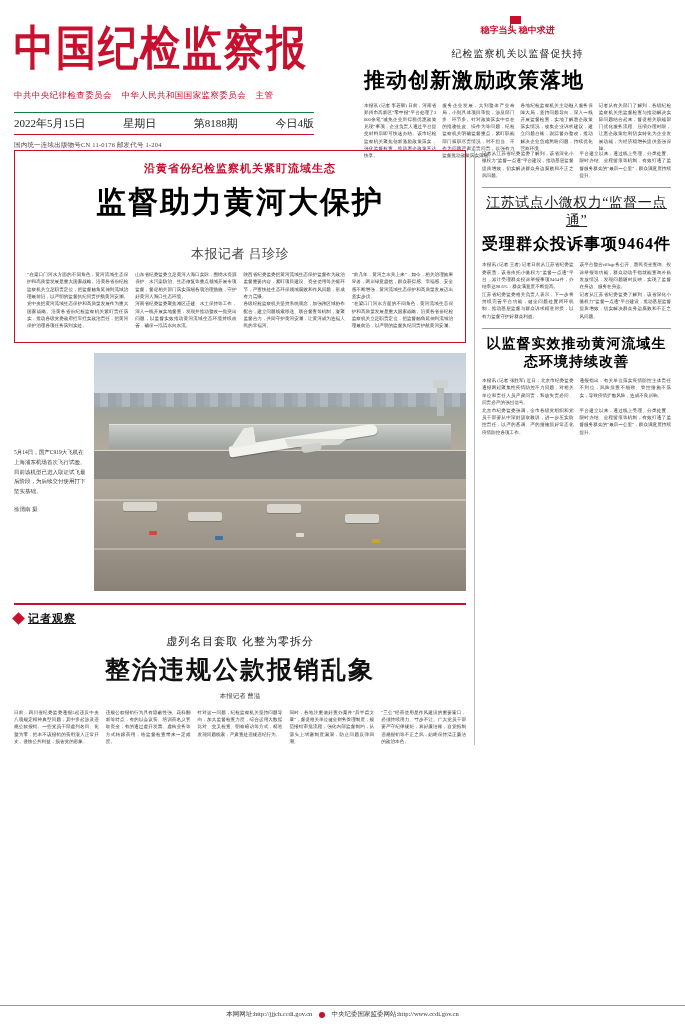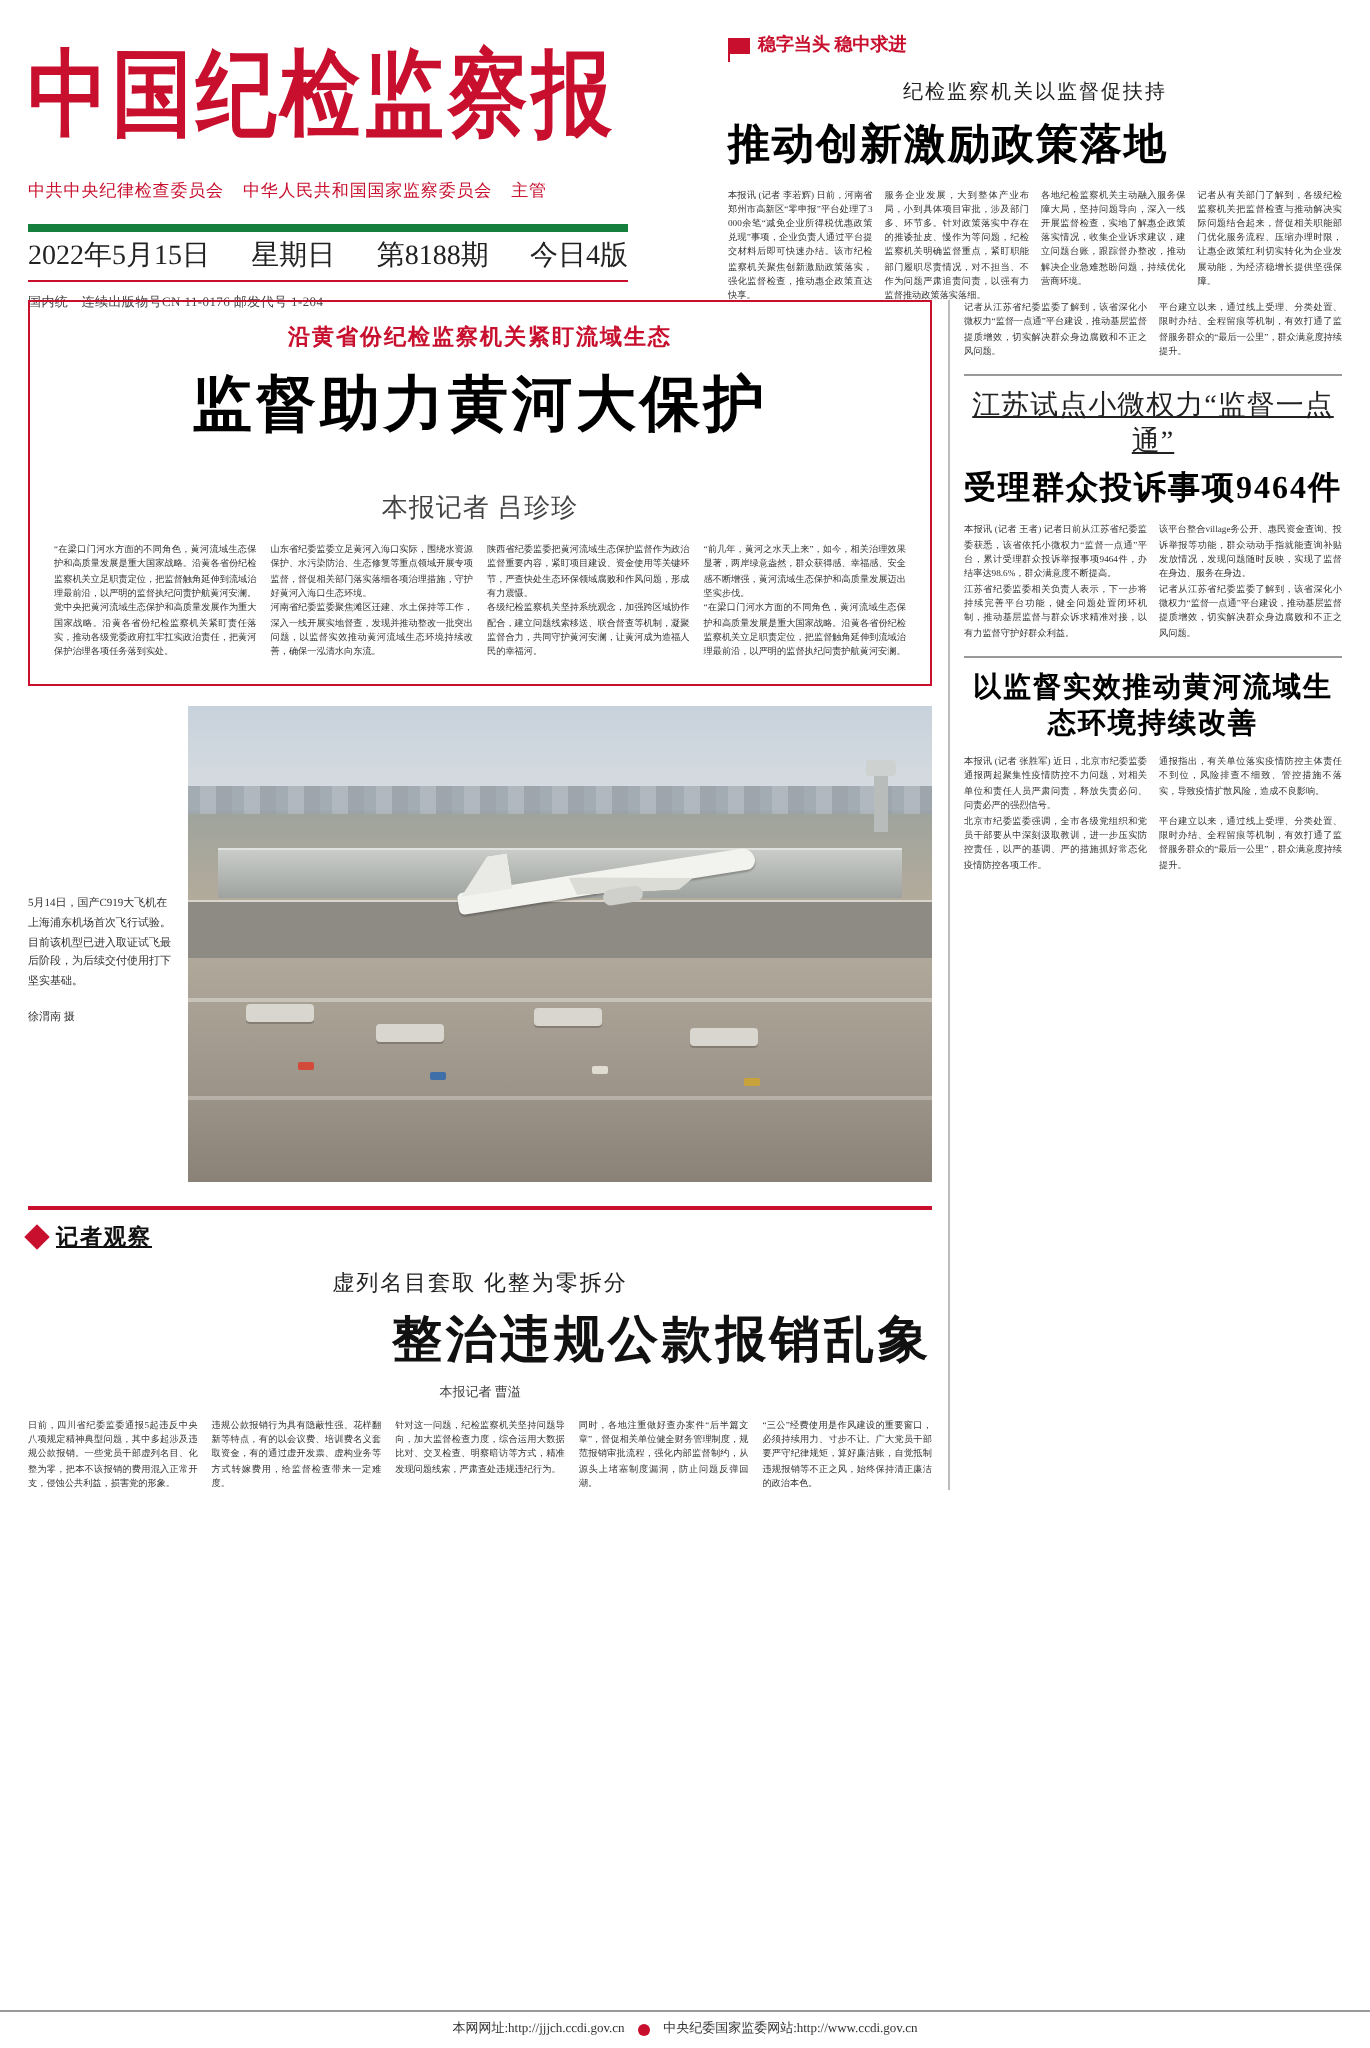--- a/index.html
+++ b/index.html
@@ -50,25 +50,25 @@
   .paper-subtitle {
     margin-top: 22px;
     font-size: 8.5px;
     color: #c8102e;
     letter-spacing: 0.4px;
     white-space: nowrap;
   }
   .paper-subtitle span { margin-right: 7px; }
   .issue-line {
     margin-top: 10px;
-    font-size: 14px;
+    font-size: 11px;
     color: #222;
     display: flex;
     align-items: center;
-    border-top: 4px solid #15803d;
+    border-top: 1px solid #15803d;
     border-bottom: 1px solid #c8102e;
     padding: 3px 0;
     width: 300px;
     justify-content: space-between;
   }
   .issue-line .seg { white-space: nowrap; }
   .license {
     margin-top: 6px;
     font-size: 6.5px;
     color: #444;
@@ -80,20 +80,21 @@
     flex: 1;
     padding-left: 10px;
     padding-top: 4px;
   }
   .flag-line {
     display: flex;
     align-items: center;
     font-size: 9px;
     color: #c8102e;
     font-weight: bold;
+    flex-direction: column;
   }
   .flag-icon {
     width: 11px; height: 8px;
     background: #c8102e;
     margin-right: 4px;
     position: relative;
     display: inline-block;
   }
   .flag-icon:after{
     content:"";
@@ -301,21 +302,21 @@
     background: #c8102e;
     transform: rotate(45deg);
   }
   .observer-label {
     font-size: 11px; font-weight: bold; color: #111; letter-spacing: 1px; text-decoration: underline;
   }
   .sec2-shoulder {
     text-align:center; font-size: 11px; color: #222; margin-top: 8px; letter-spacing:1px;
   }
   .sec2-headline {
-    text-align:right; font-size: 25px; font-weight: bold; letter-spacing:2px; margin-top:4px;
+    text-align:center; font-size: 25px; font-weight: bold; letter-spacing:2px; margin-top:4px;
   }
   .sec2-byline {
     text-align:center; font-size: 6.5px; color:#444; margin-top:6px;
   }
   .sec2-cols { display:flex; gap:7px; margin-top:8px; }
   .sec2-col {
     flex:1; font-size:4.6px; line-height:1.6; text-align:justify; color:#333; word-break:break-all;
   }
 
   

